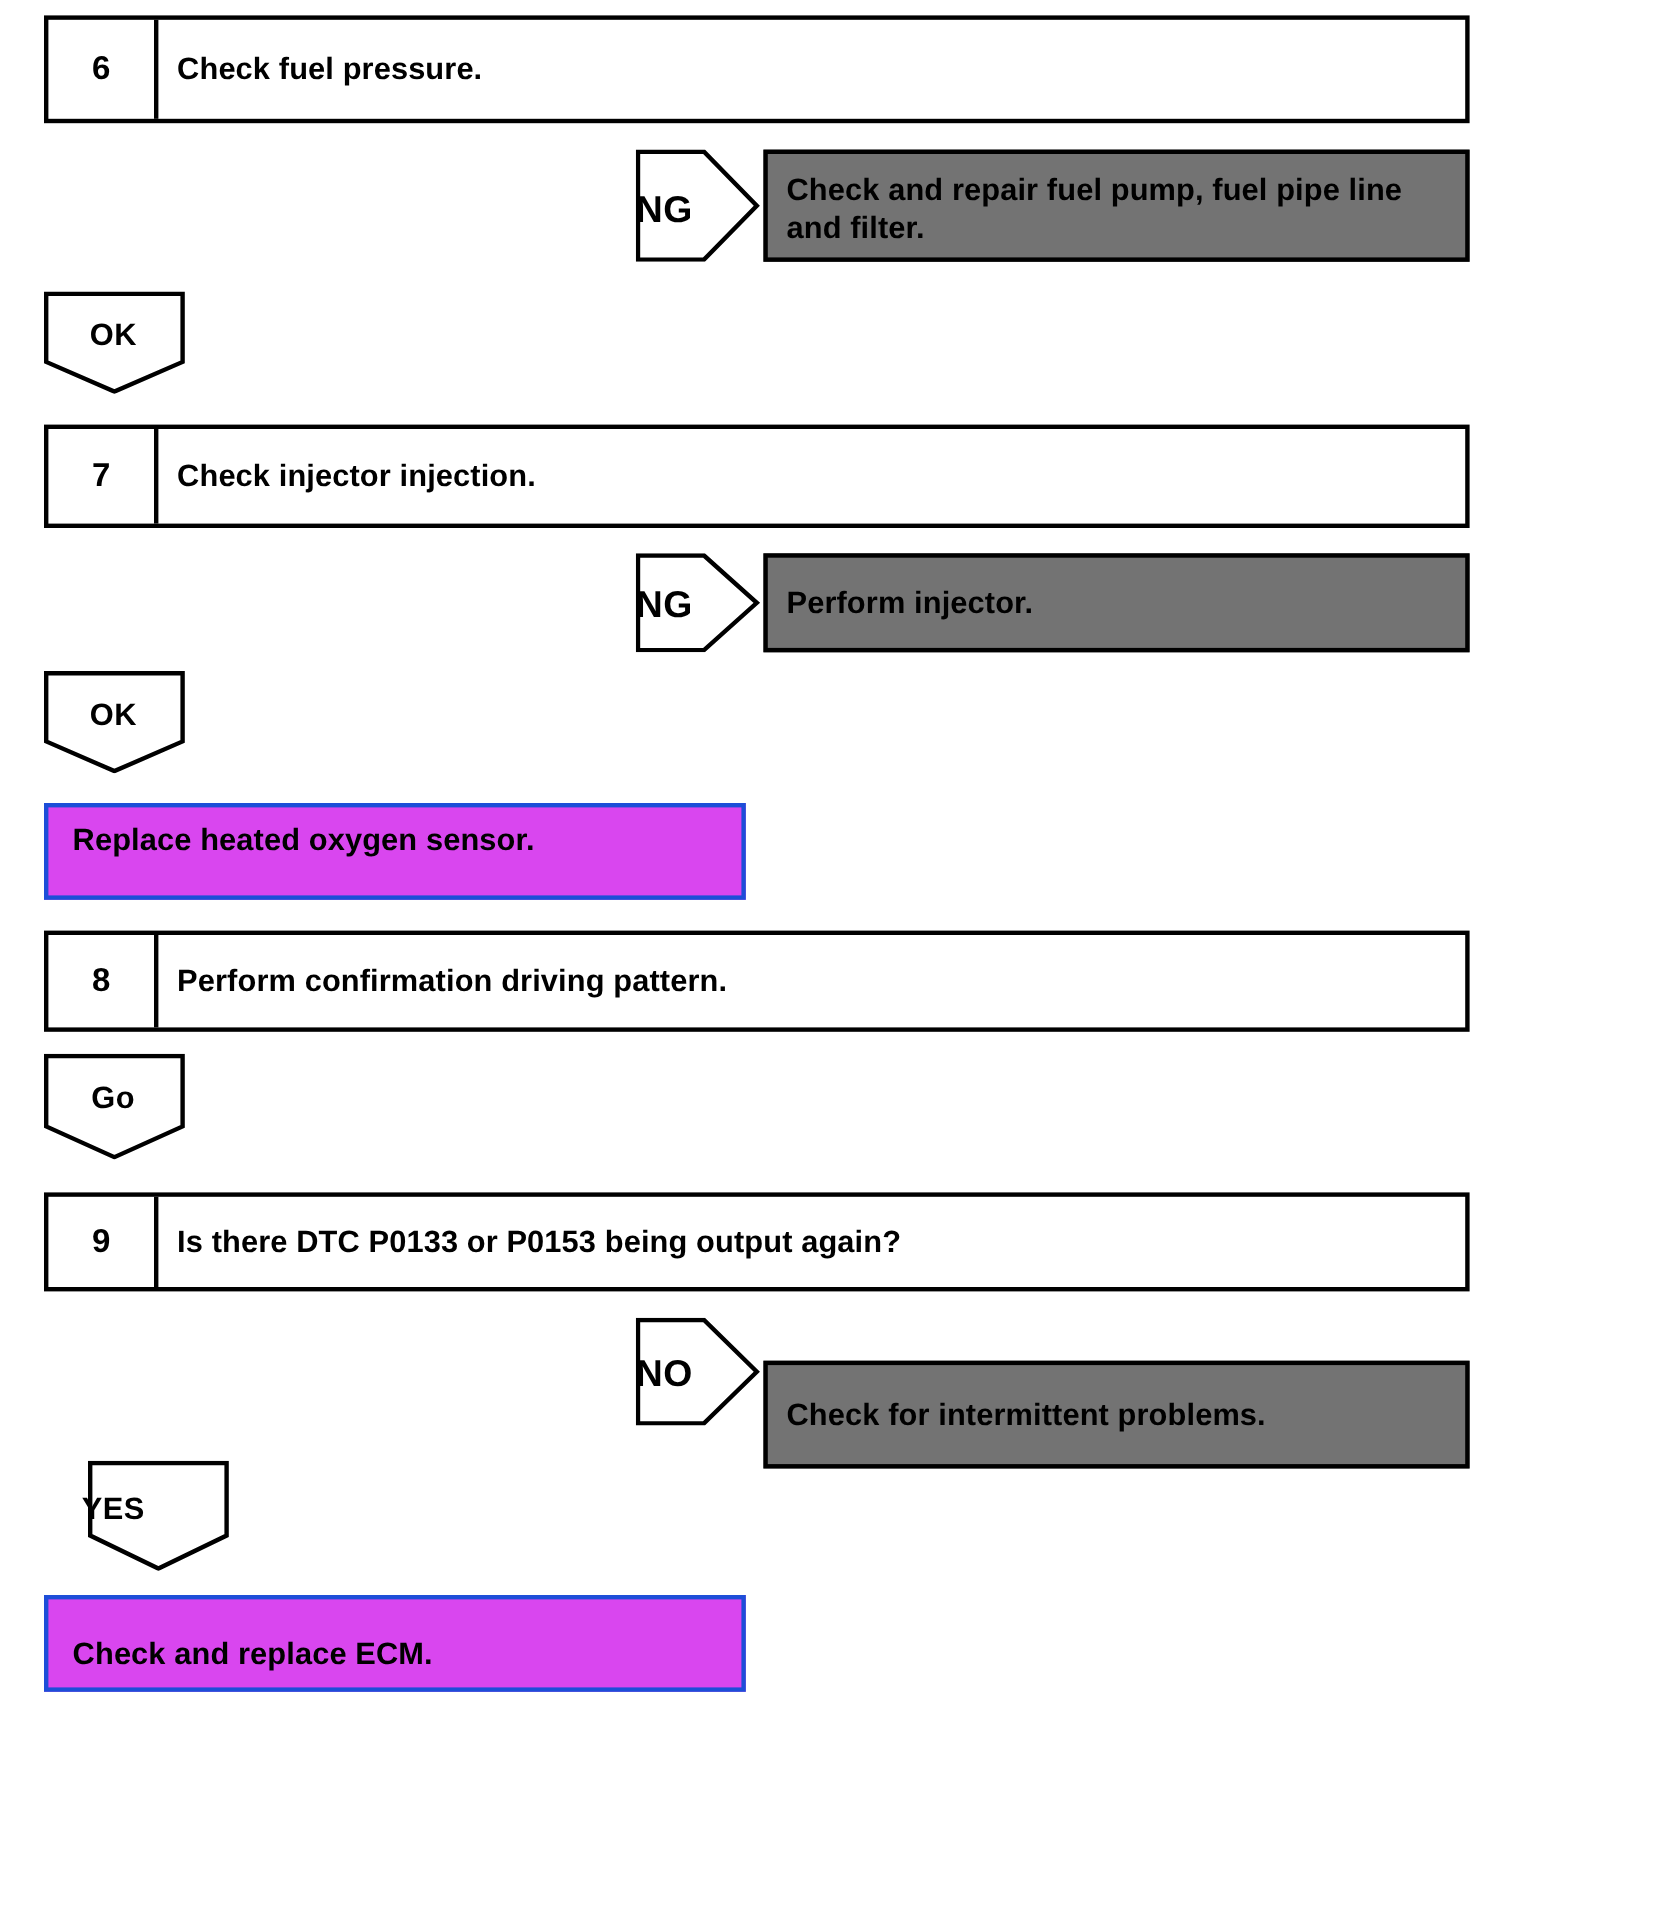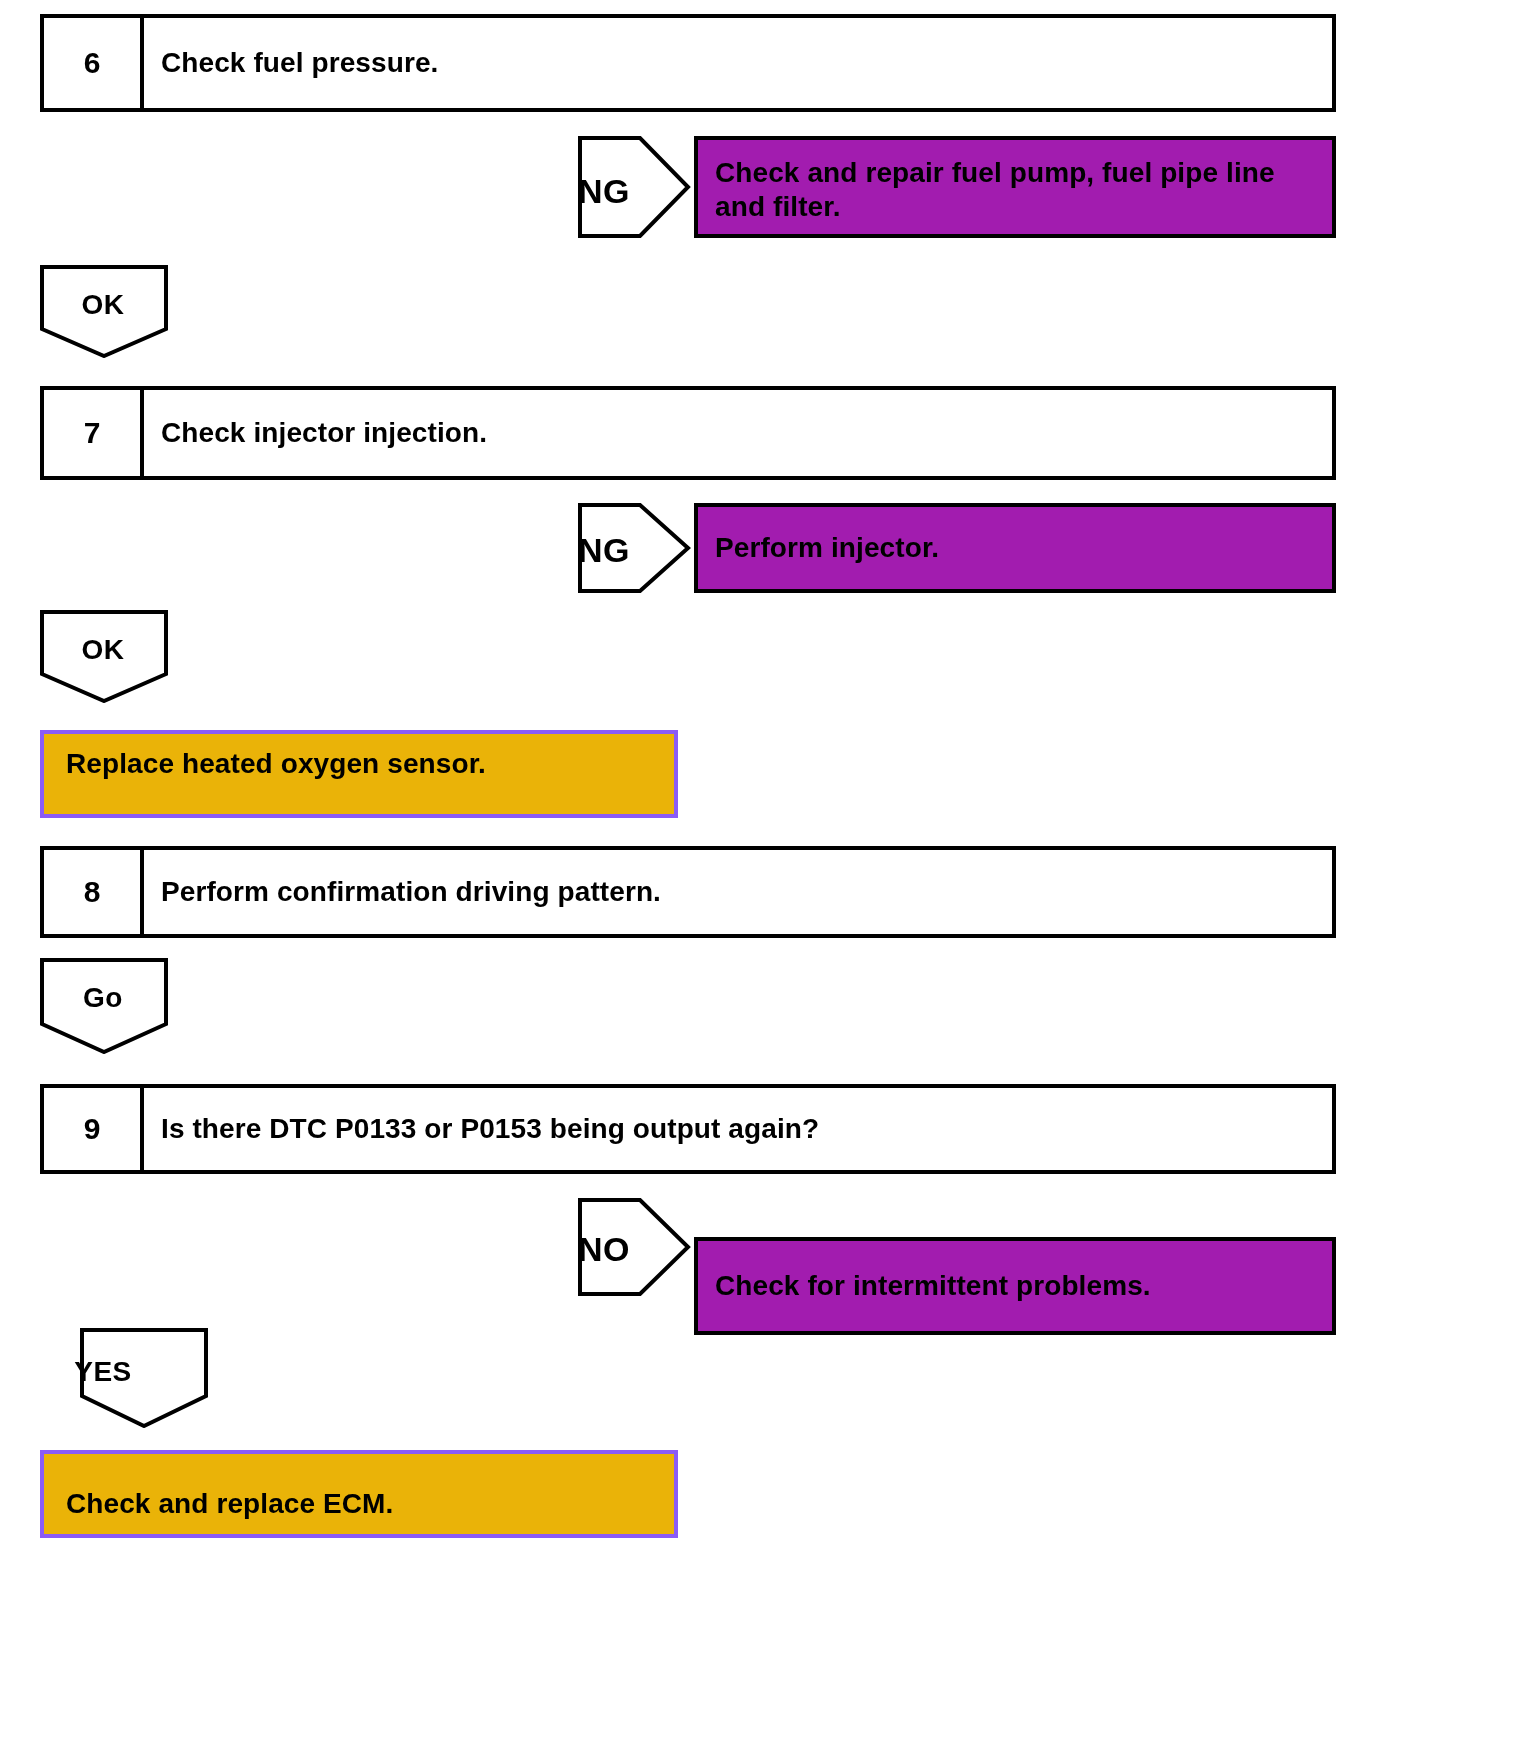--- a/index.html
+++ b/index.html
@@ -50,22 +50,22 @@
     padding-left: 17px;
     font-size: 28px;
     font-weight: bold;
     letter-spacing: 0.1px;
     line-height: 1.18;
   }
 
   
   .action-box {
     position: absolute;
-    border: 4px solid #8b5cf6;
-    background: #eab308;
+    border: 4px solid #1d4ed8;
+    background: #d946ef;
     box-sizing: border-box;
     display: flex;
     align-items: flex-start;
     padding: 13px 16px 0 22px;
   }
   .action-box .action-text {
     font-size: 28px;
     font-weight: bold;
     line-height: 1.2;
     letter-spacing: 0.1px;
@@ -89,21 +89,21 @@
     top: 0;
     width: 90px;
     text-align: left;
     font-size: 34px;
     font-weight: bold;
     letter-spacing: 0.5px;
   }
   .branch-box {
     position: absolute;
     border: 4px solid #000;
-    background: #a21caf;
+    background: #737373;
     box-sizing: border-box;
     display: flex;
     align-items: center;
     padding-left: 17px;
   }
   .branch-box.two-line {
     align-items: flex-start;
     padding-top: 16px;
   }
   .branch-box .branch-text {

